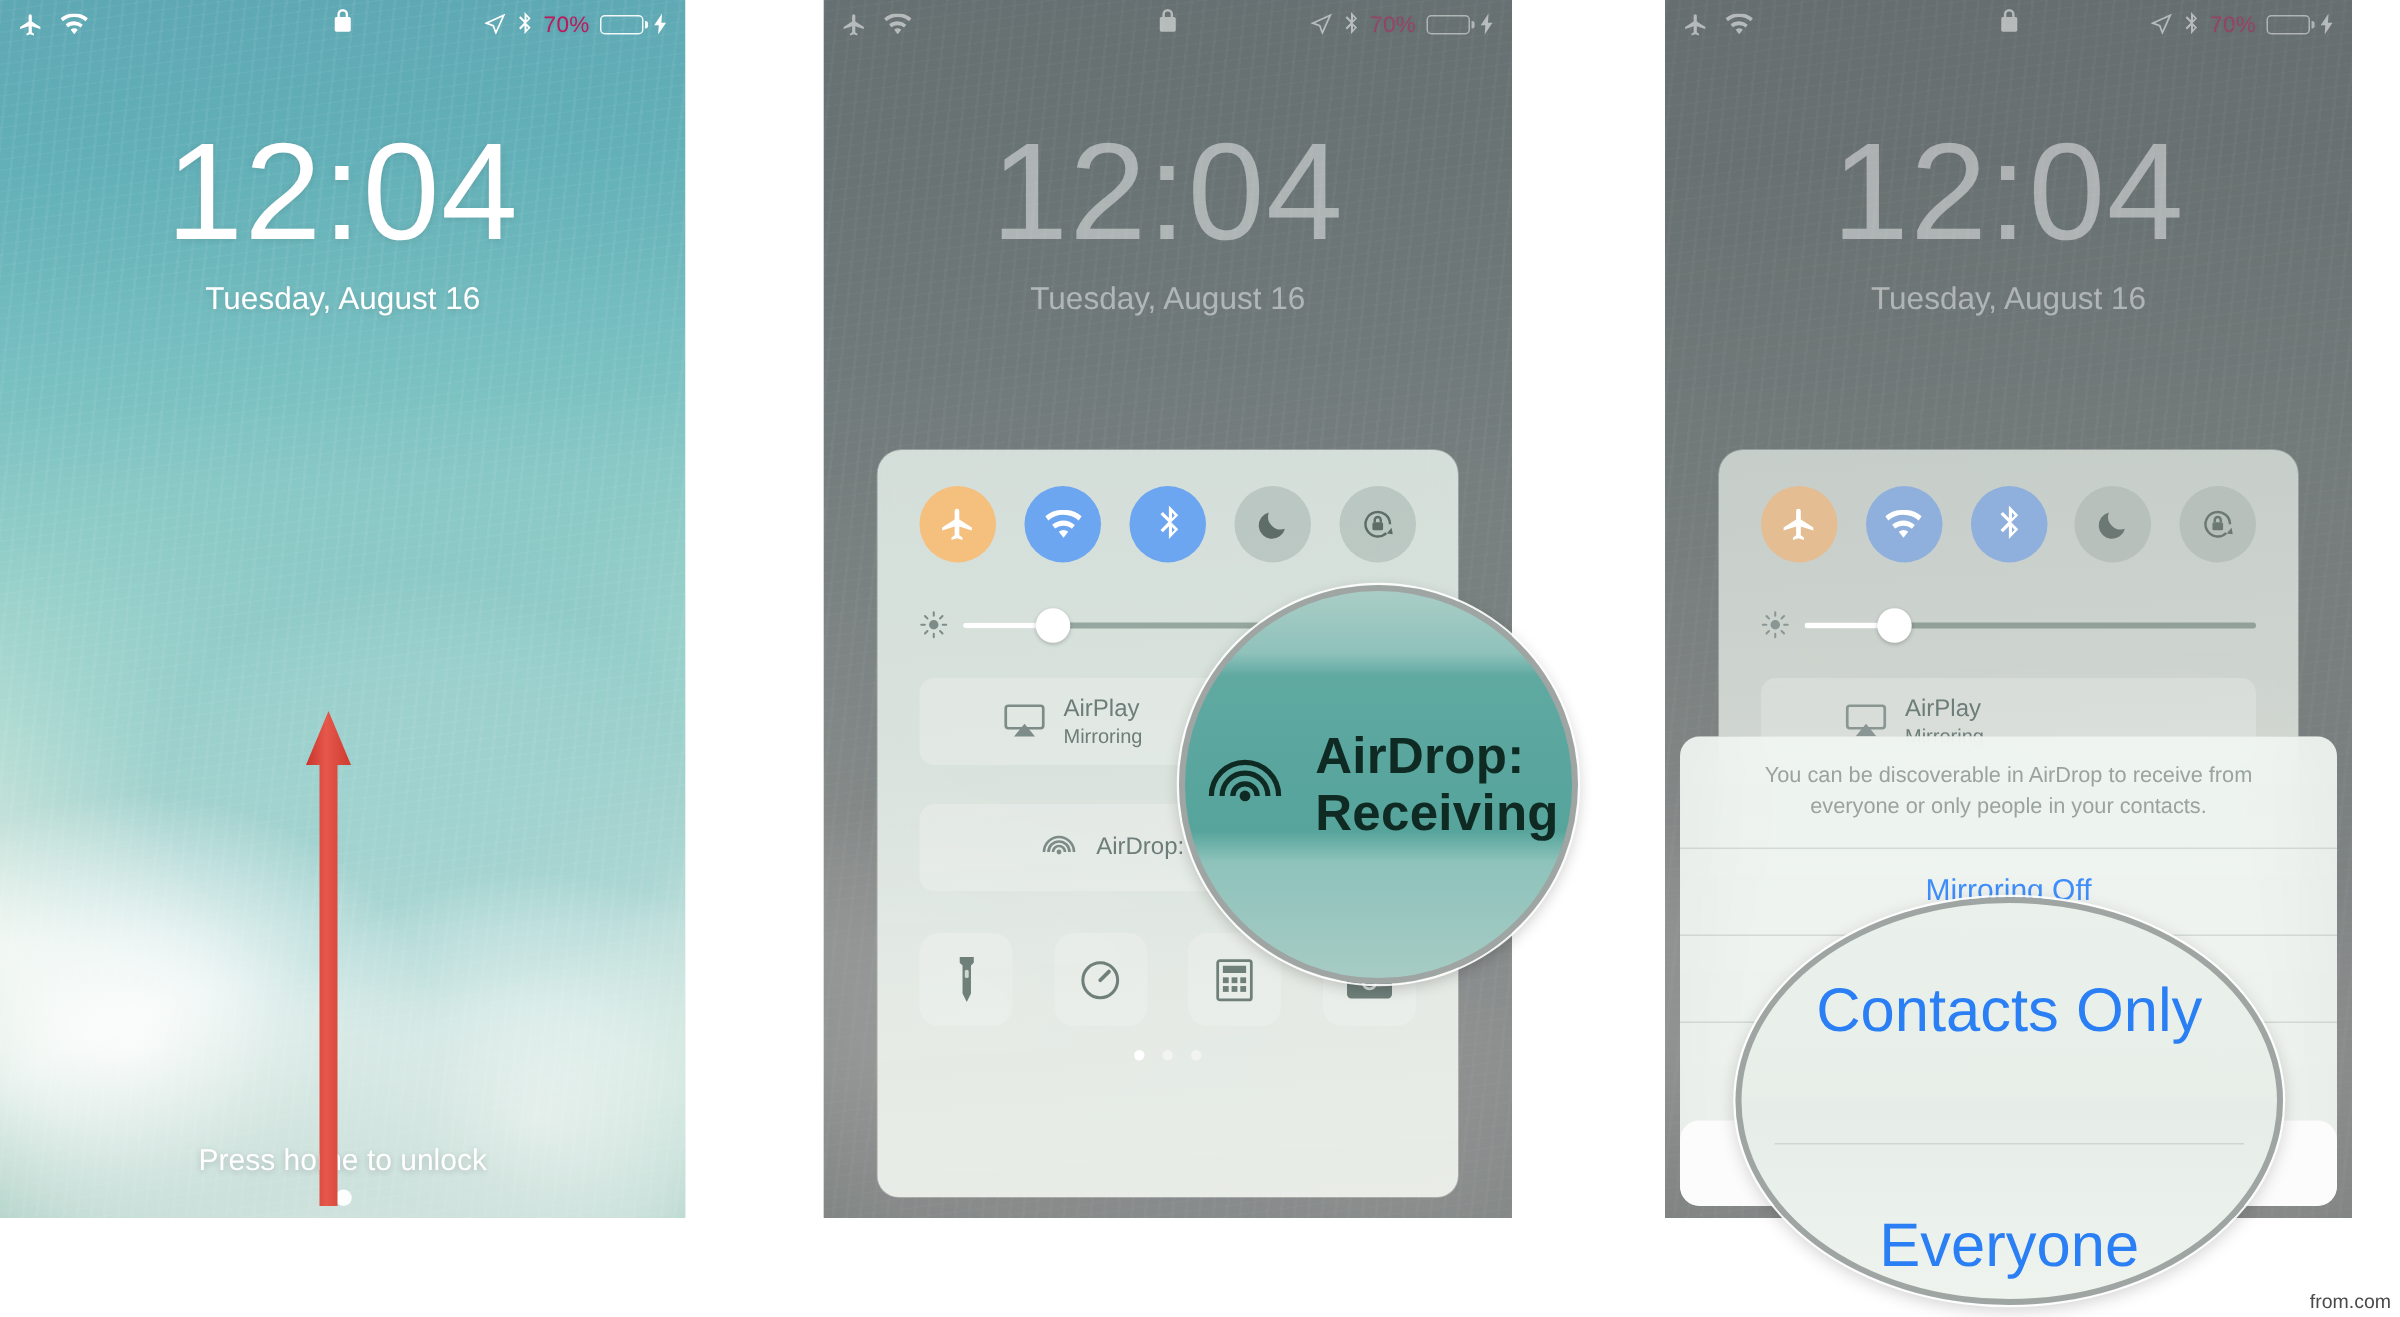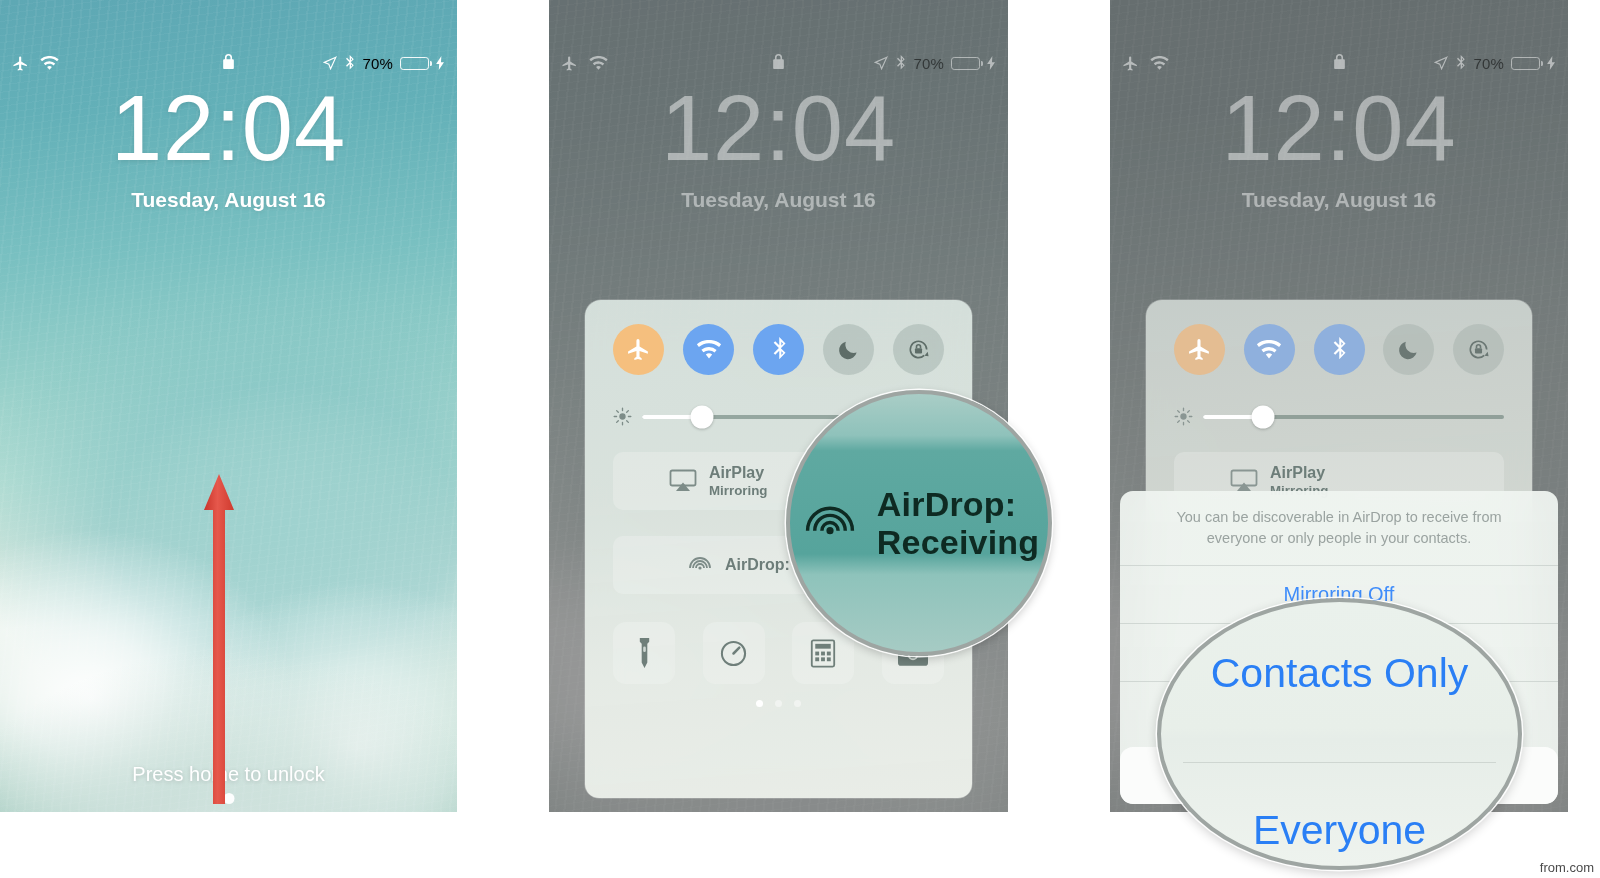--- a/index.html
+++ b/index.html
@@ -38,24 +38,23 @@
   .wall.dim { filter: saturate(0.28) brightness(0.82) contrast(0.86); }
   .wall.dim::before{
     content:""; position:absolute; inset:0;
     background: rgba(88,100,100,0.40);
   }
   .wall.dim3 { filter: saturate(0.24) brightness(0.80) contrast(0.84); }
 
   
   .statusbar {
     position: absolute; top: 0; left: 0; right: 0; height: 32px;
-    display: flex; align-items: center; color: #000000;
+    display: flex; align-items: center; color: #be185d;
     font-size: 15px; padding: 0 12px; z-index: 8;
     text-shadow: 0 0 3px rgba(0,0,0,.12);
-    margin-top: 47px;
   }
   .sb-left { display:flex; align-items:center; gap: 11px; }
   .sb-center{ position:absolute; left:0; right:0; text-align:center; pointer-events:none; }
   .sb-right { margin-left:auto; display:flex; align-items:center; gap: 7px; z-index:2; }
   .sb-pct { font-size: 15px; letter-spacing:.2px; }
   .battery {
     position: relative; width: 29px; height: 13px;
     border: 1.4px solid rgba(255,255,255,.92); border-radius: 3.2px;
     padding: 1.2px;
   }
@@ -68,21 +67,21 @@
   .dim-status { opacity: .52; }
   svg.ic { display:block; }
 
   
   .clock-wrap { position:absolute; left:0; right:0; top:82px; text-align:center; color:#fff; z-index:5;}
   .clock-time {
     font-size: 92px; font-weight: 200; letter-spacing: 1px; line-height: 1;
     font-family: "Liberation Sans", sans-serif;
     text-shadow: 0 1px 5px rgba(0,0,0,.10);
   }
-  .clock-date { font-size: 21px; font-weight: 700; margin-top: 14px; text-shadow: 0 1px 4px rgba(0,0,0,.10); }
+  .clock-date { font-size: 21px; font-weight: 400; margin-top: 14px; text-shadow: 0 1px 4px rgba(0,0,0,.10); }
   .clock-wrap.faded { color: rgba(255,255,255,.46); }
   .clock-wrap.faded .clock-time, .clock-wrap.faded .clock-date { text-shadow:none; }
 
   .unlock-hint {
     position:absolute; left:0; right:0; bottom: 26px; text-align:center;
     color:#fff; font-size: 20px; text-shadow: 0 1px 4px rgba(0,0,0,.18); z-index:5;
   }
   .home-dot {
     position:absolute; left:50%; bottom: 8px; transform: translateX(-50%);
     width: 11px; height: 11px; border-radius: 50%; background: rgba(255,255,255,.95); z-index:5;
@@ -91,21 +90,21 @@
   
   .arrow-up { position:absolute; left: 203px; top: 474px; width: 32px; height: 330px; z-index: 6; }
 
   
   .cc {
     position:absolute; left: 36px; right: 36px; bottom: 14px; top: 300px;
     border-radius: 16px 16px 14px 14px;
     background: linear-gradient(176deg, rgba(222,233,228,.90) 0%, rgba(227,236,230,.90) 38%, rgba(235,241,235,.92) 70%, rgba(240,244,238,.93) 100%);
     backdrop-filter: blur(16px);
     box-shadow: 0 0 0 .5px rgba(255,255,255,.35);
-    z-index: 6; overflow: hidden; font-weight: bold;
+    z-index: 6; overflow: hidden;
   }
   .cc.cc3 {
     background: linear-gradient(176deg, rgba(205,212,208,.92) 0%, rgba(214,220,214,.93) 40%, rgba(228,234,228,.94) 100%);
   }
 
   
   .toggle-row { display:flex; justify-content:space-between; padding: 24px 28px 0 28px; }
   .toggle { width: 51px; height: 51px; border-radius: 50%; display:flex; align-items:center; justify-content:center; }
   .tg-airplane { background: #f5bf7e; }
   .tg-wifi     { background: #6ca5f0; }

